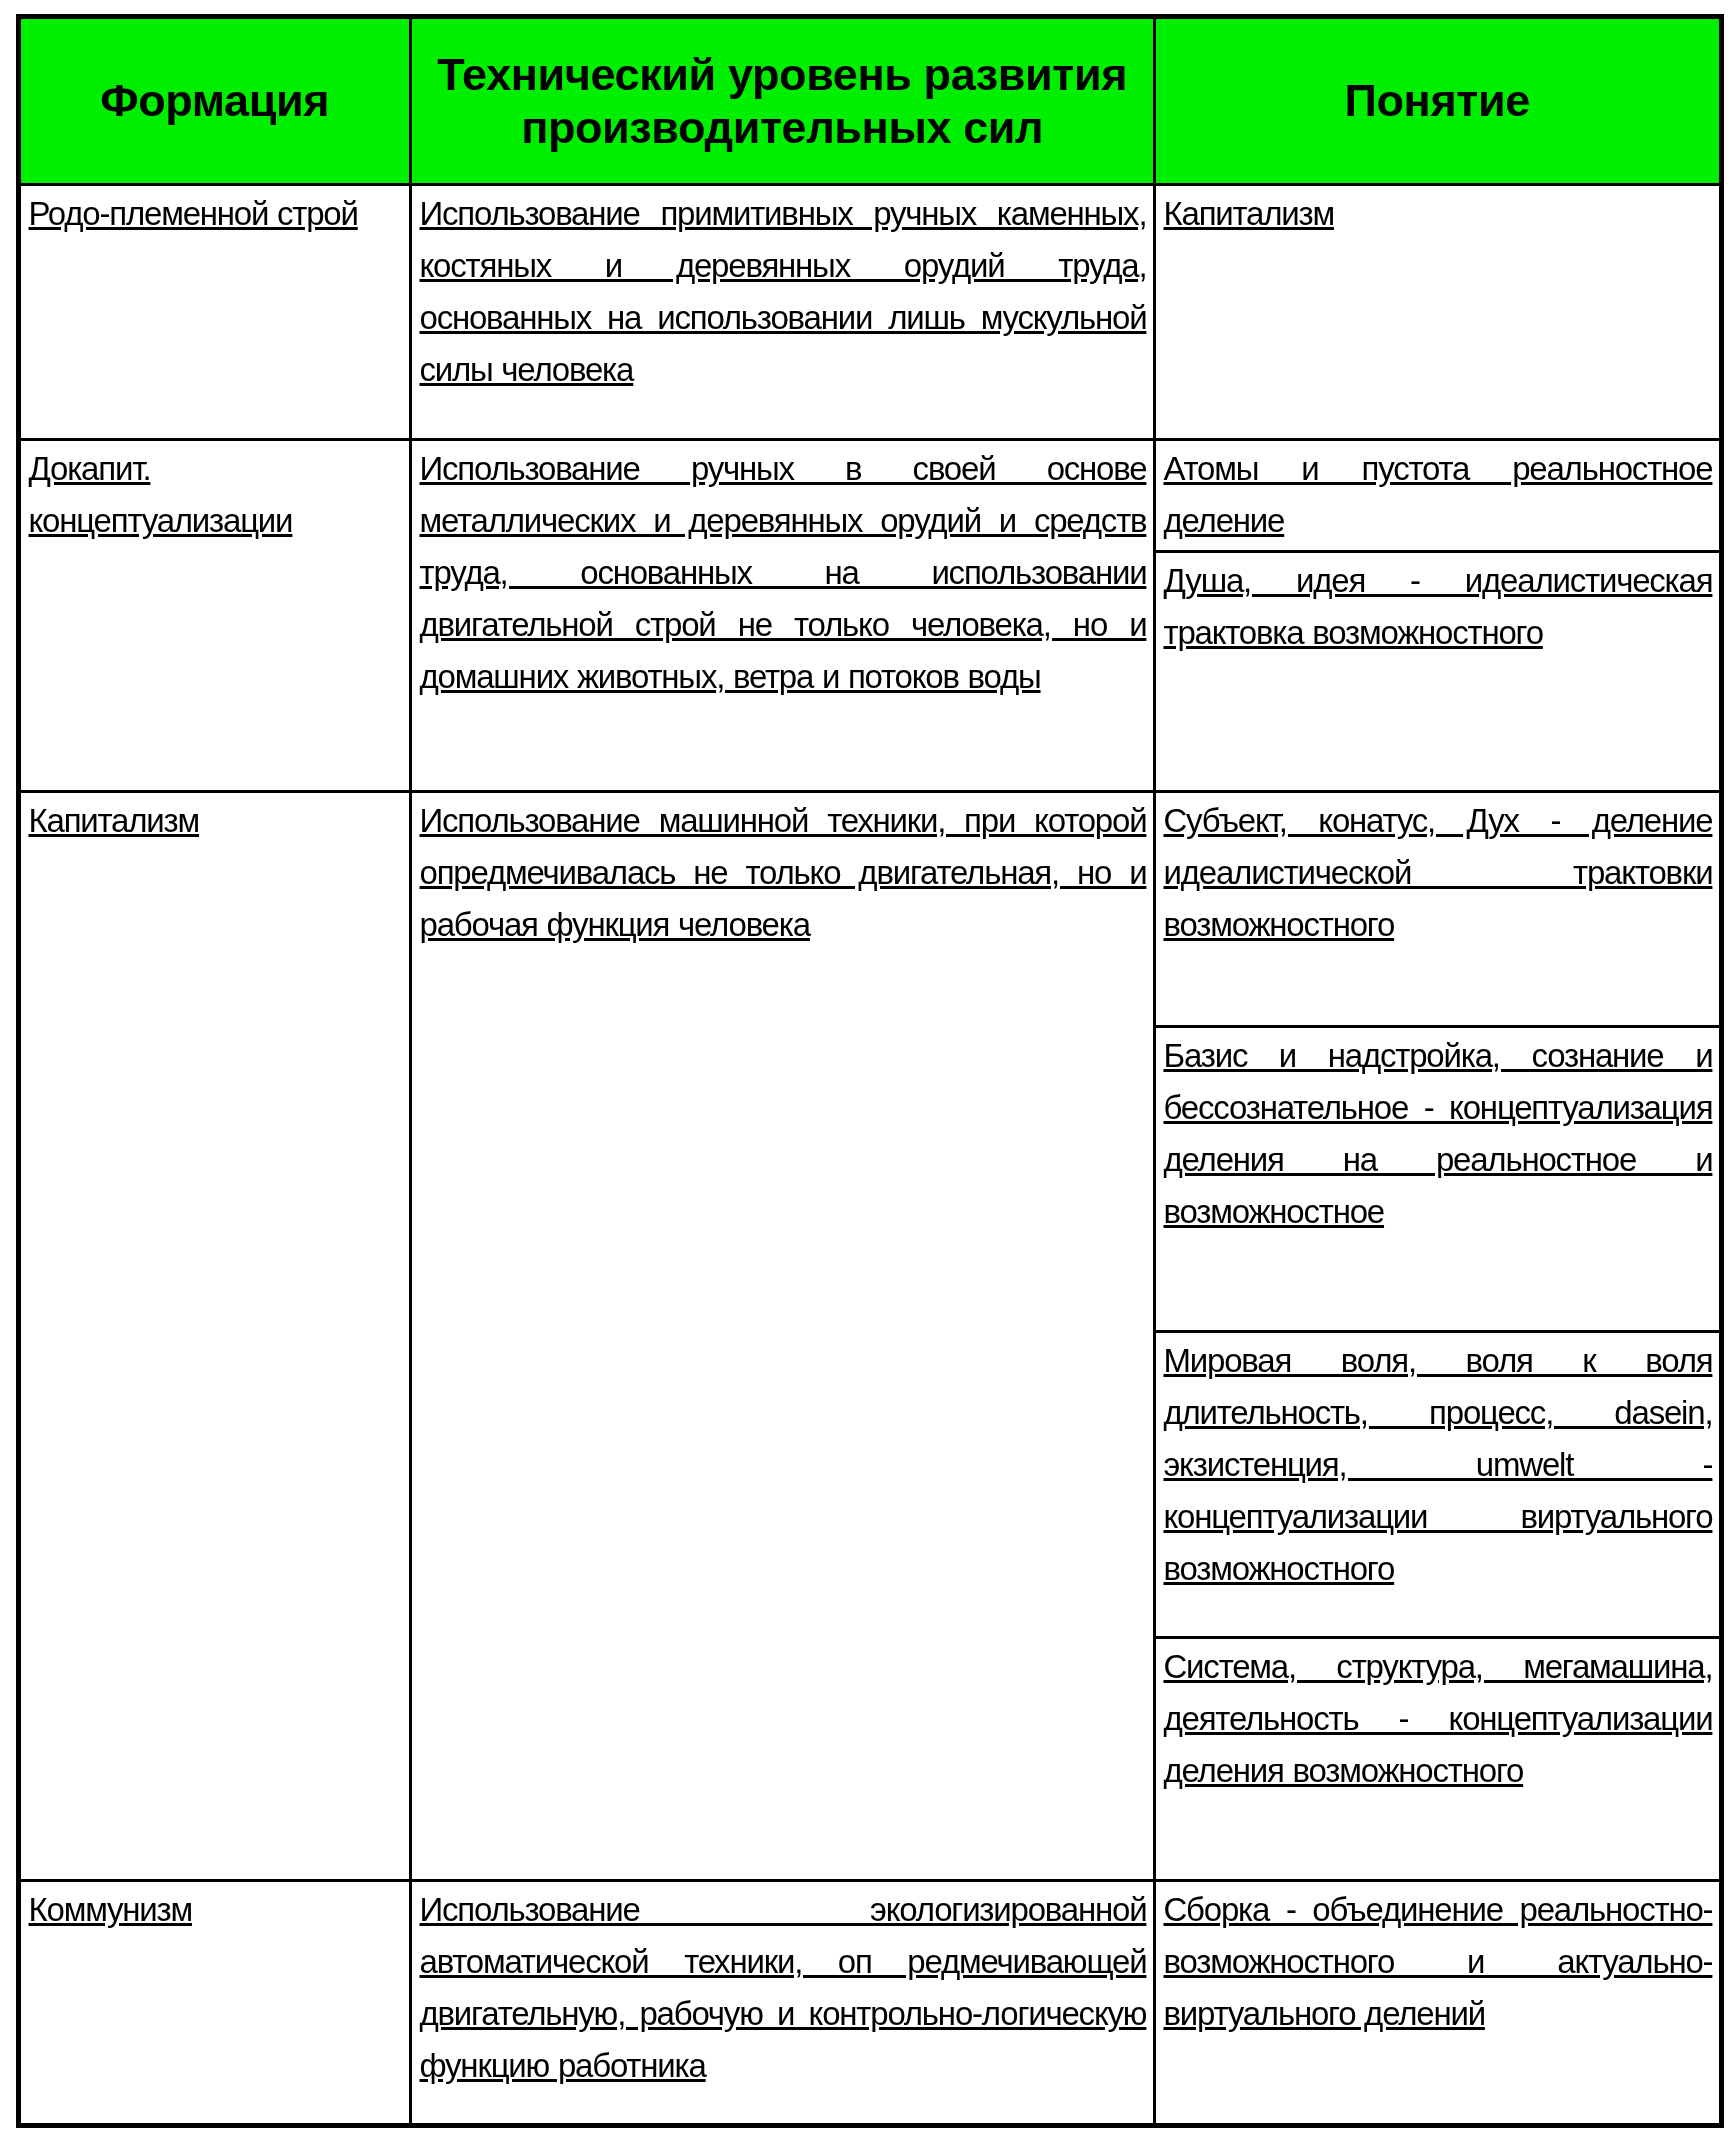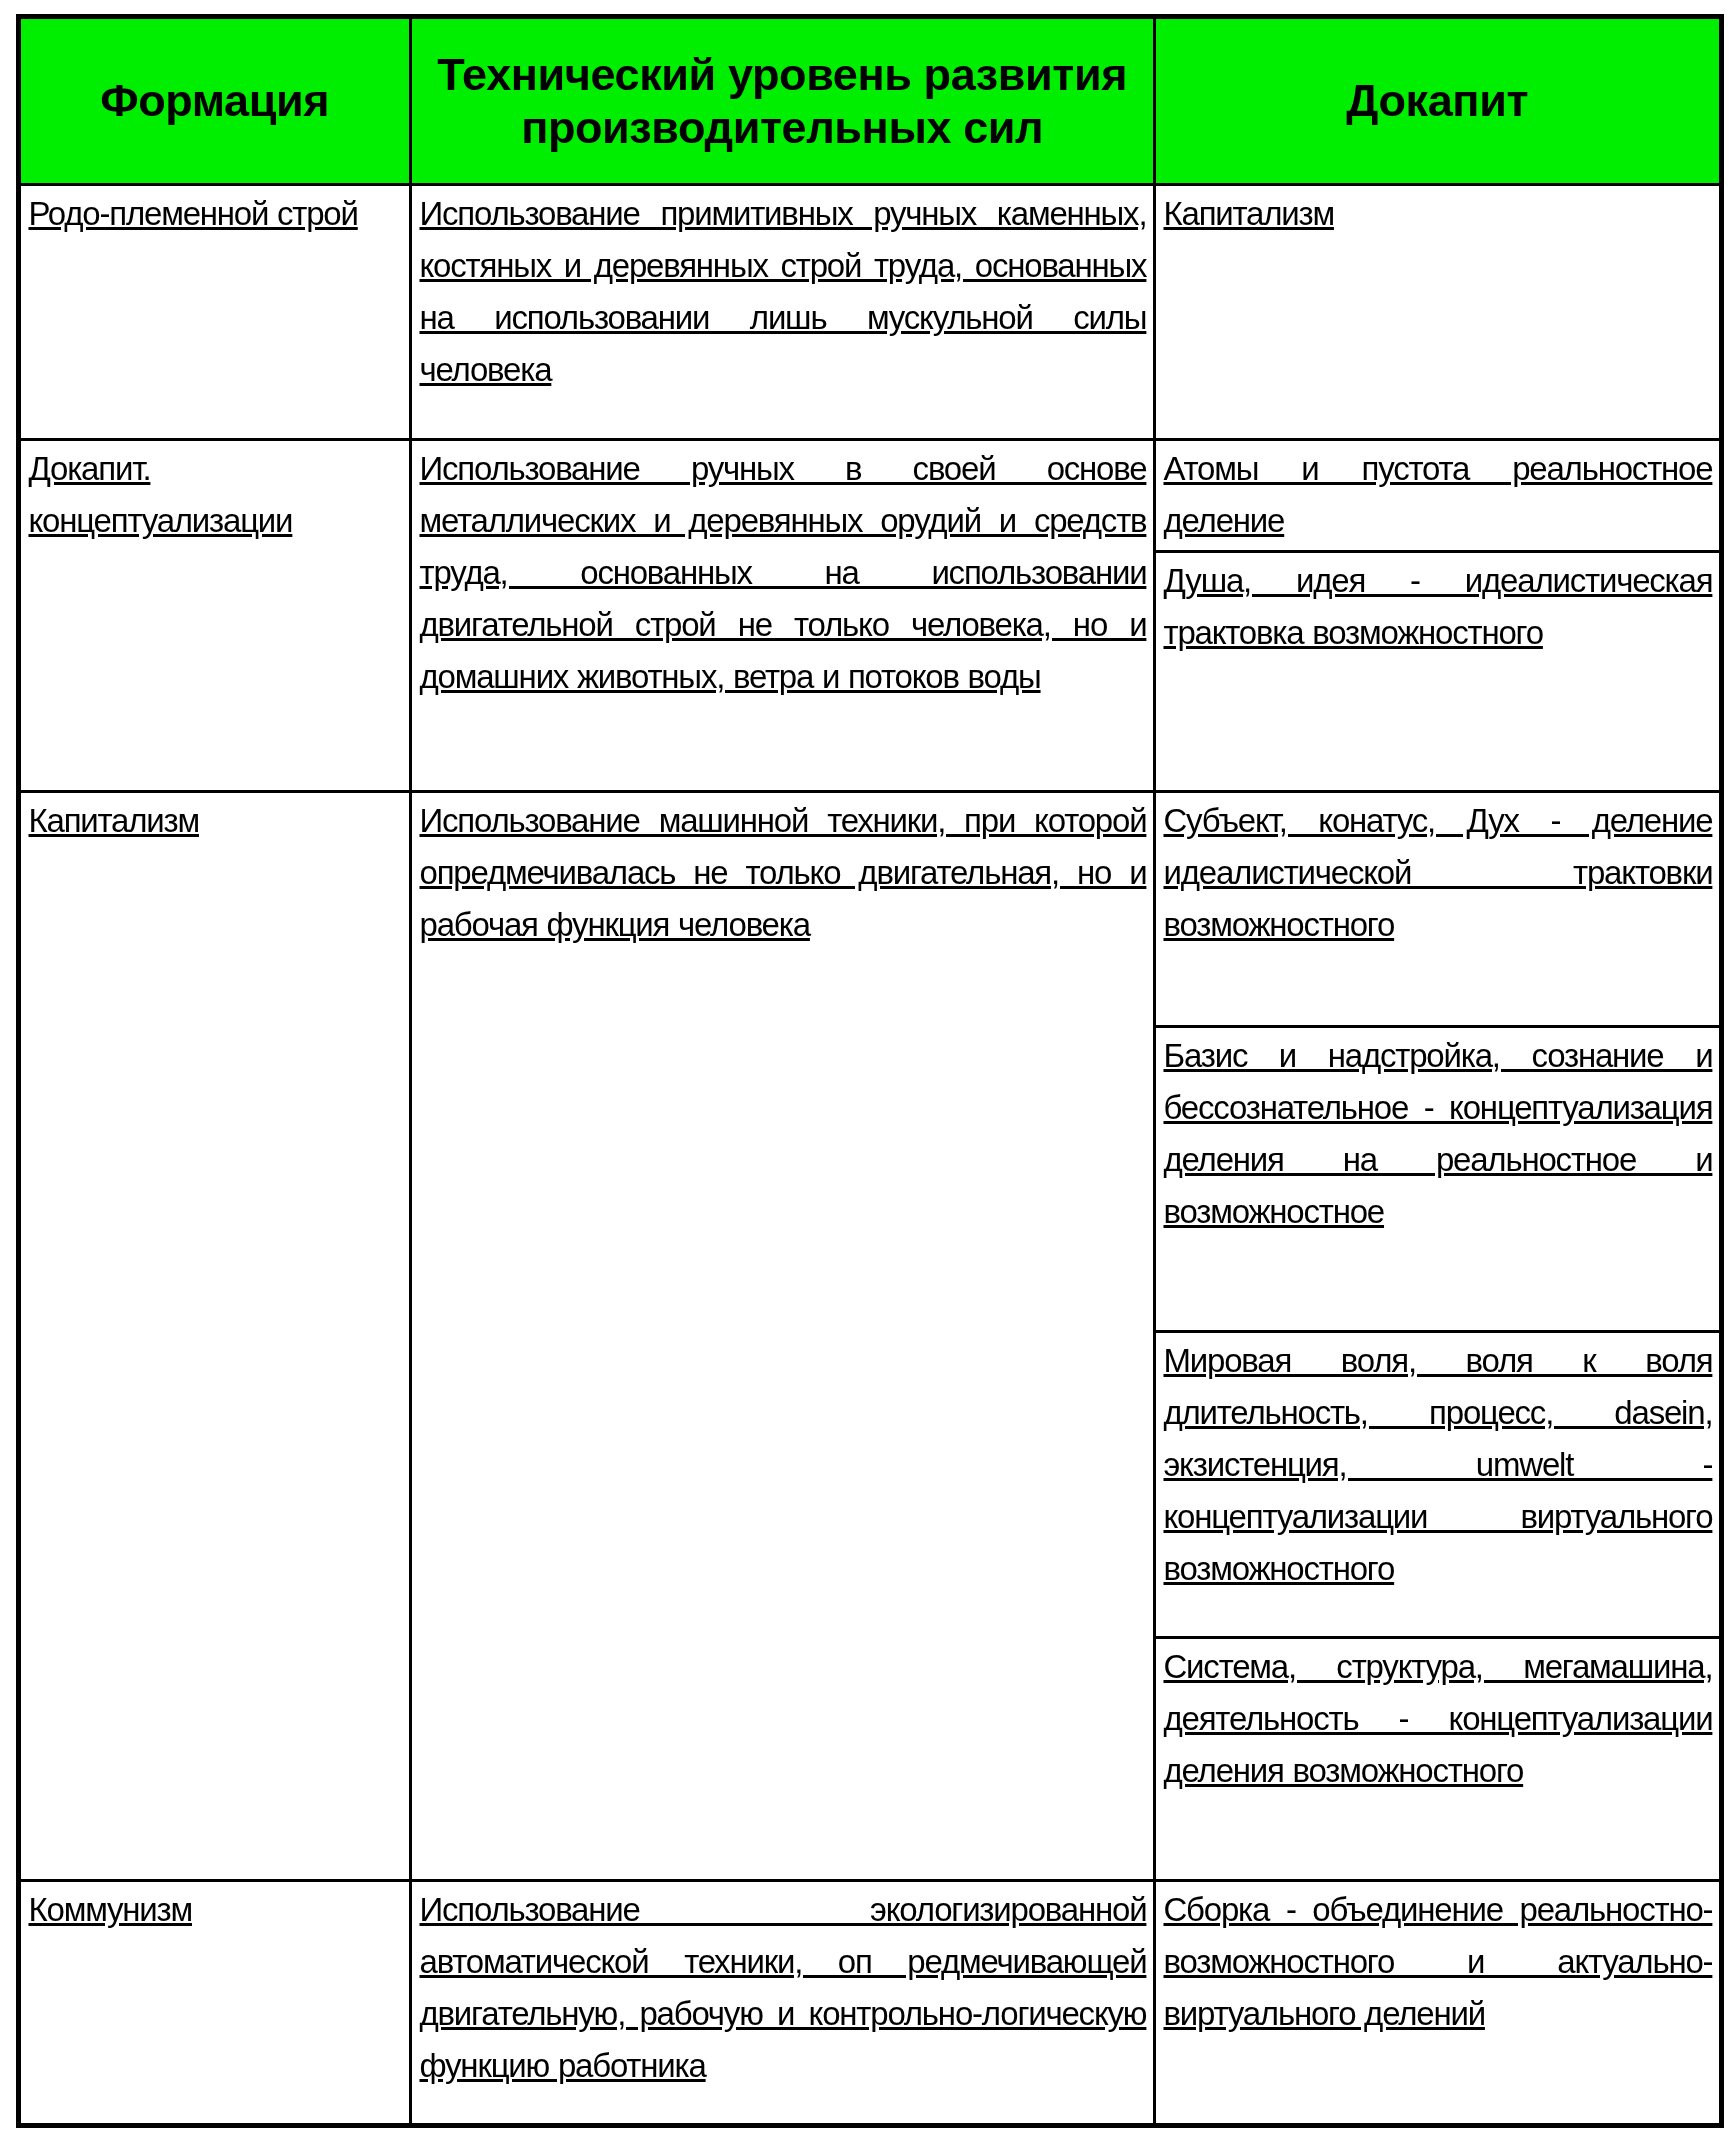--- a/index.html
+++ b/index.html
@@ -67,28 +67,28 @@
 <table class="formations">
   <colgroup>
     <col style="width:392px">
     <col style="width:744px">
     <col style="width:567px">
   </colgroup>
   <thead>
     <tr class="h-head">
       <th class="hdr">Формация</th>
       <th class="hdr">Технический уровень развития производительных сил</th>
-      <th class="hdr">Докапит</th>
+      <th class="hdr">Понятие</th>
     </tr>
   </thead>
   <tbody>
 
     <tr class="h-r1">
       <td class="cell c1">Родо-племенной строй</td>
-      <td class="cell">Использование примитивных ручных каменных, костяных и деревянных строй труда, основанных на использовании лишь мускульной силы человека</td>
+      <td class="cell">Использование примитивных ручных каменных, костяных и деревянных орудий труда, основанных на использовании лишь мускульной силы человека</td>
       <td class="cell">Капитализм</td>
     </tr>
 
     <tr class="h-r2a">
       <td class="cell c1" rowspan="2">Докапит. концептуализации</td>
       <td class="cell" rowspan="2">Использование ручных в своей основе металлических и деревянных орудий и средств труда, основанных на использовании двигательной строй не только человека, но и домашних животных, ветра и потоков воды</td>
       <td class="cell">Атомы и пустота реальностное деление</td>
     </tr>
     <tr class="h-r2b">
       <td class="cell">Душа, идея - идеалистическая трактовка возможностного</td>

